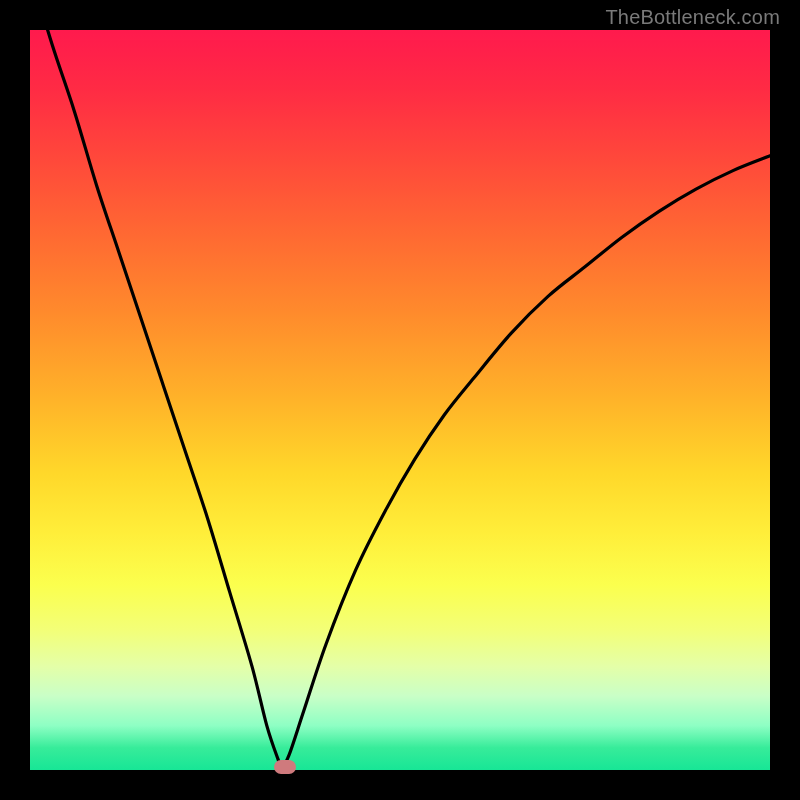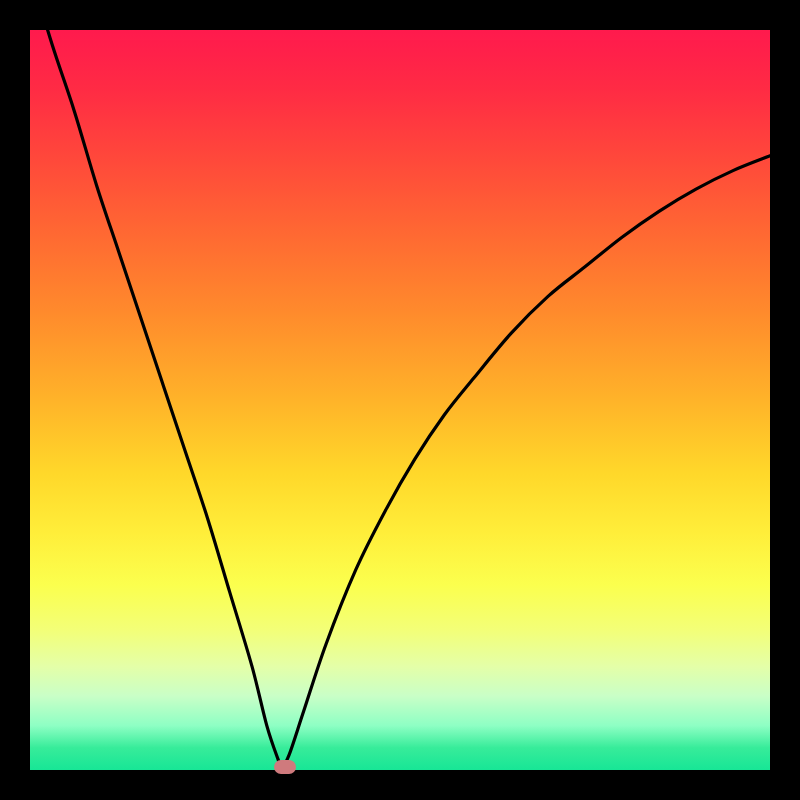--- a/index.html
+++ b/index.html
@@ -63,20 +63,21 @@
     height: 14px;
     border-radius: 8px;
     background: #cf7a7d;
     transform: translate(-50%, -50%);
   }
 </style>
 </head>
 <body>
 
 <div class="frame">
+  <div class="attribution">TheBottleneck.com</div>
 
   <div class="plot">
     <svg class="curve" viewBox="0 0 740 740" preserveAspectRatio="none">
       <path id="curve-path" fill="none" stroke="#000000" stroke-width="3.2" stroke-linecap="round" stroke-linejoin="round" d="M 0,-59.200000000000045 C 3.6999999999999997,-46.866666666666696 14.8,-8.633333333333269 22.2,14.800000000000068 C 29.599999999999998,38.233333333333405 37,57.966666666666654 44.4,81.39999999999998 C 51.8,104.8333333333333 59.199999999999996,131.96666666666664 66.6,155.39999999999998 C 74,178.83333333333331 81.39999999999999,199.79999999999998 88.8,222 C 96.2,244.20000000000002 103.6,266.40000000000003 111,288.6 C 118.4,310.8 125.79999999999998,333 133.2,355.2 C 140.6,377.4 148,399.6 155.4,421.8 C 162.8,444 170.2,464.96666666666664 177.6,488.4 C 185,511.8333333333333 192.4,537.7333333333333 199.8,562.4 C 207.20000000000002,587.0666666666666 215.83333333333334,614.1999999999999 222,636.4 C 228.16666666666666,658.6 232.48333333333335,680.1833333333334 236.8,695.6 C 241.11666666666667,711.0166666666667 245.43333333333334,721.9933333333333 247.9,728.9 C 250.36666666666667,735.8066666666666 249.75000000000003,737.6566666666666 251.60000000000002,737.04 C 253.45000000000002,736.4233333333333 255.3,734.5733333333334 259,725.2 C 262.7,715.8266666666667 267.6333333333333,699.3 273.8,680.8 C 279.9666666666667,662.3 287.3666666666667,637.6333333333333 296,614.2 C 304.6333333333333,590.7666666666668 315.73333333333335,562.4000000000001 325.6,540.2 C 335.4666666666667,518 345.3333333333333,499.5 355.2,481 C 365.06666666666666,462.5 374.93333333333334,445.23333333333335 384.8,429.2 C 394.6666666666667,413.16666666666663 404.53333333333336,398.3666666666667 414.40000000000003,384.8 C 424.2666666666667,371.23333333333335 432.9,361.3666666666666 444,347.79999999999995 C 455.1,334.2333333333333 468.6666666666667,316.9666666666667 481,303.40000000000003 C 493.3333333333333,289.83333333333337 505.6666666666667,277.5 518,266.4 C 530.3333333333334,255.29999999999995 542.6666666666666,246.6666666666666 555,236.79999999999995 C 567.3333333333334,226.9333333333333 579.6666666666666,216.45000000000005 592,207.20000000000005 C 604.3333333333334,197.95000000000005 616.6666666666666,189.31666666666663 629,181.29999999999995 C 641.3333333333334,173.28333333333327 653.6666666666666,165.88333333333335 666,159.10000000000002 C 678.3333333333334,152.3166666666667 690.6666666666666,146.1499999999999 703,140.5999999999999 C 715.3333333333334,135.04999999999993 733.8333333333334,128.2666666666667 740,125.80000000000007"></path>
     </svg>
     <div id="min-marker" class="marker" style="left: 255.3px; top: 737.04px; background: rgb(207, 122, 125);"></div>
   </div>
 </div>
 
 </body></html>

